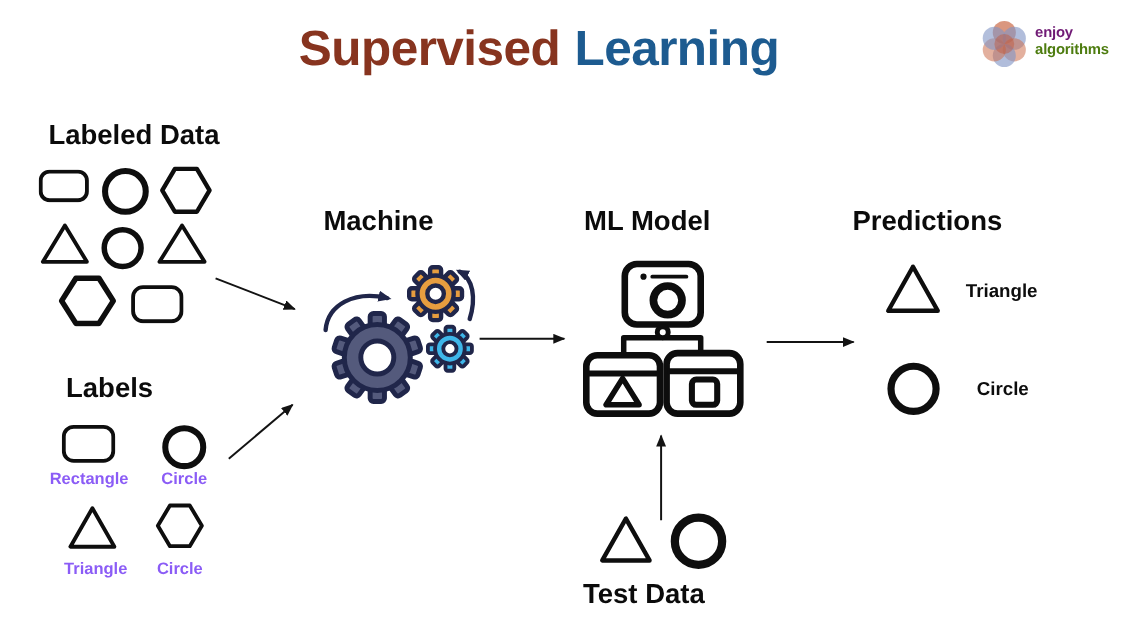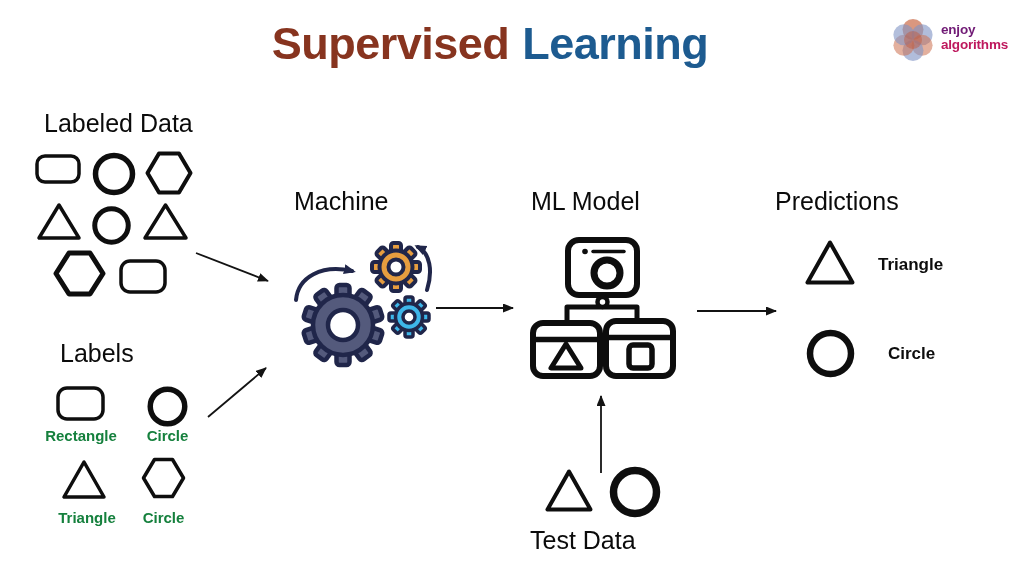--- a/index.html
+++ b/index.html
@@ -9,27 +9,27 @@
     -webkit-font-smoothing:antialiased;
   }
   .abs{position:absolute}
   .title{
     left:0;right:44px;top:18px;text-align:center;
     font-size:45px;font-weight:800;letter-spacing:-0.5px;line-height:1.15;
     white-space:nowrap;
   }
   .title .t1{color:#87341f;margin-right:13px}
   .title .t2{color:#1d5b90}
-  .heading{font-size:25px;font-weight:400;color:#0b0b0b;white-space:nowrap}
+  .heading{font-size:25px;font-weight:700;color:#0b0b0b;white-space:nowrap}
   .center{text-align:left}
-  .slabel{font-size:15px;font-weight:700;color:#15803d;text-align:center;white-space:nowrap}
+  .slabel{font-size:15px;font-weight:700;color:#8b5cf6;text-align:center;white-space:nowrap}
   .plabel{font-size:17px;font-weight:700;color:#0d0d0d;white-space:nowrap}
   .logo-text{line-height:15px;font-size:13.5px;font-weight:600;letter-spacing:-0.2px}
   .logo-text .l1{color:#701a75}
-  .logo-text .l2{color:#be185d}
+  .logo-text .l2{color:#4d7c0f}
   svg{display:block}
 </style>
 </head>
 <body>
 
 <div class="abs title">
   <span class="t1">Supervised</span><span class="t2">Learning</span>
 </div>
 
 <svg class="abs" style="left:886px;top:13px" width="54" height="54" viewBox="0 0 54 54">

